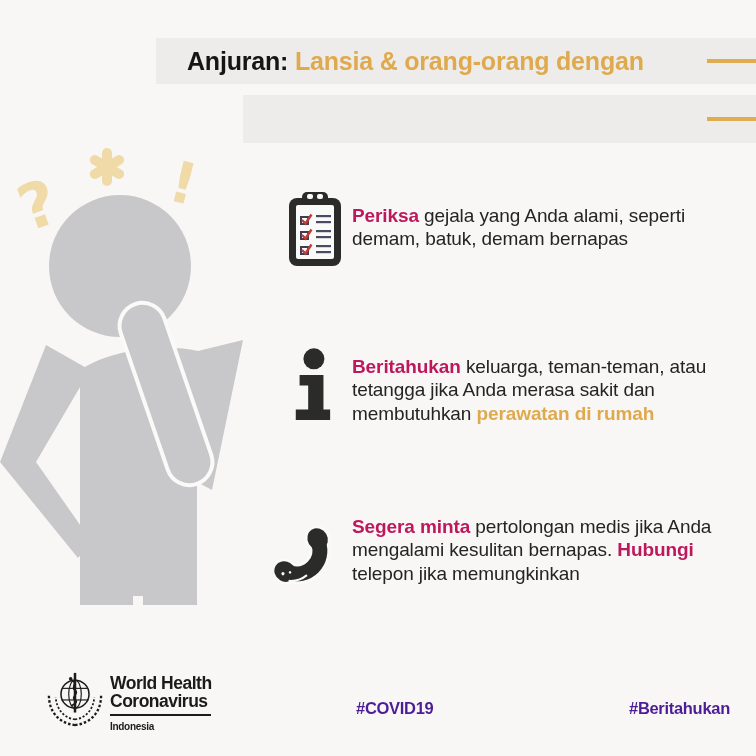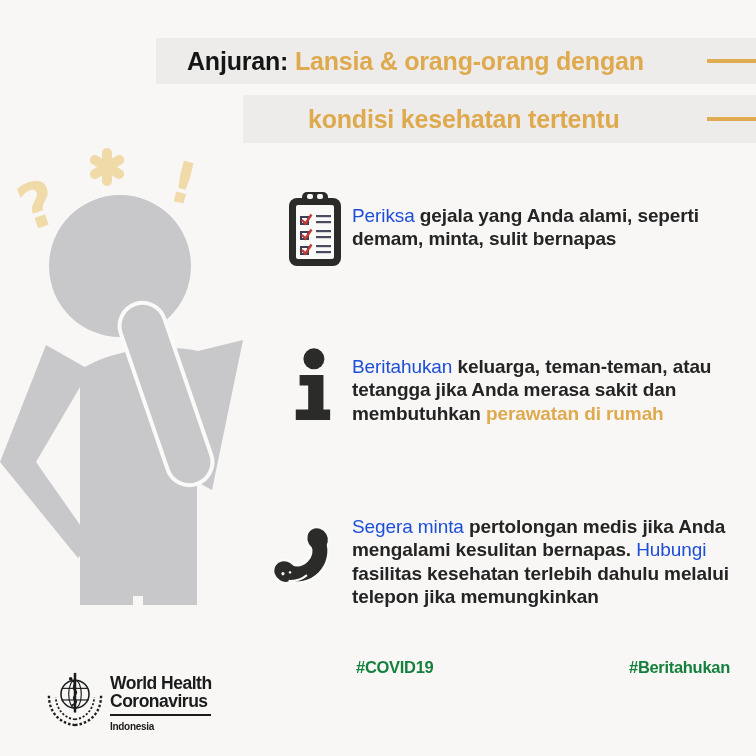--- a/index.html
+++ b/index.html
@@ -9,49 +9,48 @@
   }
   
   .title-bar{position:absolute;background:#EDECEB;display:flex;align-items:center;}
   .bar1{left:156px;top:38px;width:600px;height:46px;padding-left:31px;box-sizing:border-box;}
   .bar2{left:243px;top:95px;width:513px;height:48px;padding-left:65px;box-sizing:border-box;}
   .title-text{font-size:25px;font-weight:700;letter-spacing:-0.2px;white-space:nowrap;}
   .gold-dash{position:absolute;right:0;top:50%;margin-top:-2px;width:49px;height:4px;background:#DFAC52;}
   
   .seg-dark-bold{font-weight:700;color:#151515;}
   .seg-gold-bold{font-weight:700;color:#DFA94E;}
-  .seg-bold{font-weight:400;color:#1d4ed8;}
-  .seg-normal{font-weight:700;}
+  .seg-bold{font-weight:700;color:#be185d;}
+  .seg-normal{font-weight:400;}
   
   .item-icon{position:absolute;}
   .item-text{position:absolute;font-size:19px;line-height:23.3px;letter-spacing:-0.1px;white-space:nowrap;color:#242424;}
   .text1{left:352px;top:204px;}
   .text2{left:352px;top:355px;}
   .text3{left:352px;top:515px;}
   
   .who-emblem{position:absolute;left:46px;top:670px;width:58px;height:58px;}
   .who-text{position:absolute;left:110px;top:675px;}
   .who-line{font-size:17.5px;line-height:17.5px;font-weight:700;color:#1B1B1B;letter-spacing:-0.5px;}
   .who-divider{width:101px;border-top:2px solid #1B1B1B;margin-top:4px;}
   .who-country{font-size:10px;font-weight:700;color:#1B1B1B;letter-spacing:-0.3px;margin-top:5px;}
-  .hashtag{position:absolute;top:658px;font-size:16.5px;font-weight:700;color:#15803d;letter-spacing:-0.3px;}
+  .hashtag{position:absolute;top:699px;font-size:16.5px;font-weight:700;color:#4c1d95;letter-spacing:-0.3px;}
   .tag-covid{left:356px;}
   .tag-corona{left:629px;}
 </style>
 </head>
 <body>
 
 <div class="canvas">
 
   <div class="title-bar bar1">
     <div class="title-text"><span class="seg-dark-bold">Anjuran: </span><span class="seg-gold-bold">Lansia &amp; orang-orang dengan</span></div>
     <div class="gold-dash"></div>
   </div>
   <div class="title-bar bar2">
-    <div class="title-text"><span class="seg-gold-bold">kondisi kesehatan tertentu</span></div>
     <div class="gold-dash"></div>
   </div>
 
   <svg style="position:absolute;left:0;top:140px;width:260px;height:470px" viewBox="0 0 260 470" xmlns="http://www.w3.org/2000/svg">
 
     <text x="38" y="87" transform="rotate(-20 38 65)" fill="#F0DBA8" font-family="'DejaVu Sans',sans-serif" font-size="63" font-weight="bold" text-anchor="middle">?</text>
     <g transform="translate(107,27)" fill="#F0DBA8">
       <rect x="-5" y="-19" width="10" height="38" rx="5"></rect>
       <rect x="-5" y="-19" width="10" height="38" rx="5" transform="rotate(60)"></rect>
       <rect x="-5" y="-19" width="10" height="38" rx="5" transform="rotate(120)"></rect>
@@ -89,21 +88,21 @@
     <g>
       <rect x="13" y="55" width="9" height="9" fill="#3D3D55"></rect>
         <rect x="15" y="57" width="5" height="5" fill="#FAFAF9"></rect>
       <path d="M15,59 l3.5,3.5 l6,-9" stroke="#C23B32" stroke-width="2.4" fill="none"></path>
       <rect x="29" y="54" width="15" height="2.2" fill="#4A4A60"></rect>
         <rect x="29" y="60" width="15" height="2.2" fill="#4A4A60"></rect>
     </g>
   </svg>
   <div class="item-text text1">
       <div><span class="seg-bold">Periksa</span><span class="seg-normal"> gejala yang Anda alami, seperti</span></div>
-      <div><span class="seg-normal">demam, minta, sulit bernapas</span></div>
+      <div><span class="seg-normal">demam, batuk, demam bernapas</span></div>
     </div>
 
   <svg class="item-icon" style="left:291px;top:347px;width:42px;height:81px" viewBox="0 0 44 82" xmlns="http://www.w3.org/2000/svg">
     <circle cx="24" cy="11" r="11" fill="#2B2B29"></circle>
     <path d="M9,28 L34,28 L34,64 L41,64 L41,75 L5,75 L5,64 L18,64 L18,39 L9,39 Z" fill="#2B2B29"></path>
   </svg>
   <div class="item-text text2">
       <div><span class="seg-bold">Beritahukan</span><span class="seg-normal"> keluarga, teman-teman, atau</span></div>
       <div><span class="seg-normal">tetangga jika Anda merasa sakit dan</span></div>
       <div><span class="seg-normal">membutuhkan </span><span class="seg-gold-bold">perawatan di rumah</span></div>
@@ -118,21 +117,20 @@
       <ellipse cx="-23" cy="-8" rx="10" ry="11" transform="rotate(-15 -23 -8)" fill="#2B2B29"></ellipse>
       <ellipse cx="23" cy="-8" rx="10" ry="11" transform="rotate(15 23 -8)" fill="#2B2B29"></ellipse>
       <circle cx="-26" cy="-8" r="1.6" fill="#FAFAF9"></circle>
       <circle cx="-20" cy="-4" r="1.3" fill="#FAFAF9"></circle>
       <path d="M-27,1 A26,26 0 0 0 -10,10" fill="none" stroke="#FAFAF9" stroke-width="2"></path>
     </g>
   </svg>
   <div class="item-text text3">
       <div><span class="seg-bold">Segera minta</span><span class="seg-normal"> pertolongan medis jika Anda</span></div>
       <div><span class="seg-normal">mengalami kesulitan bernapas. </span><span class="seg-bold">Hubungi</span></div>
-      <div><span class="seg-normal">fasilitas kesehatan terlebih dahulu melalui</span></div>
       <div><span class="seg-normal">telepon jika memungkinkan</span></div>
     </div>
 
   <svg class="who-emblem" viewBox="0 0 60 60" xmlns="http://www.w3.org/2000/svg">
     <g stroke="#1B1B1B" fill="none">
       <path d="M30,57 C13,55 3,43 3,26" stroke-width="2.4" stroke-dasharray="2.6 2.1"></path>
       <path d="M30,57 C47,55 57,43 57,26" stroke-width="2.4" stroke-dasharray="2.6 2.1"></path>
       <path d="M30,51 C19,50 11,41 10,28" stroke-width="1.8" stroke-dasharray="2.2 1.9"></path>
       <path d="M30,51 C41,50 49,41 50,28" stroke-width="1.8" stroke-dasharray="2.2 1.9"></path>
       <circle cx="30" cy="25" r="14.5" stroke-width="1.6"></circle>

